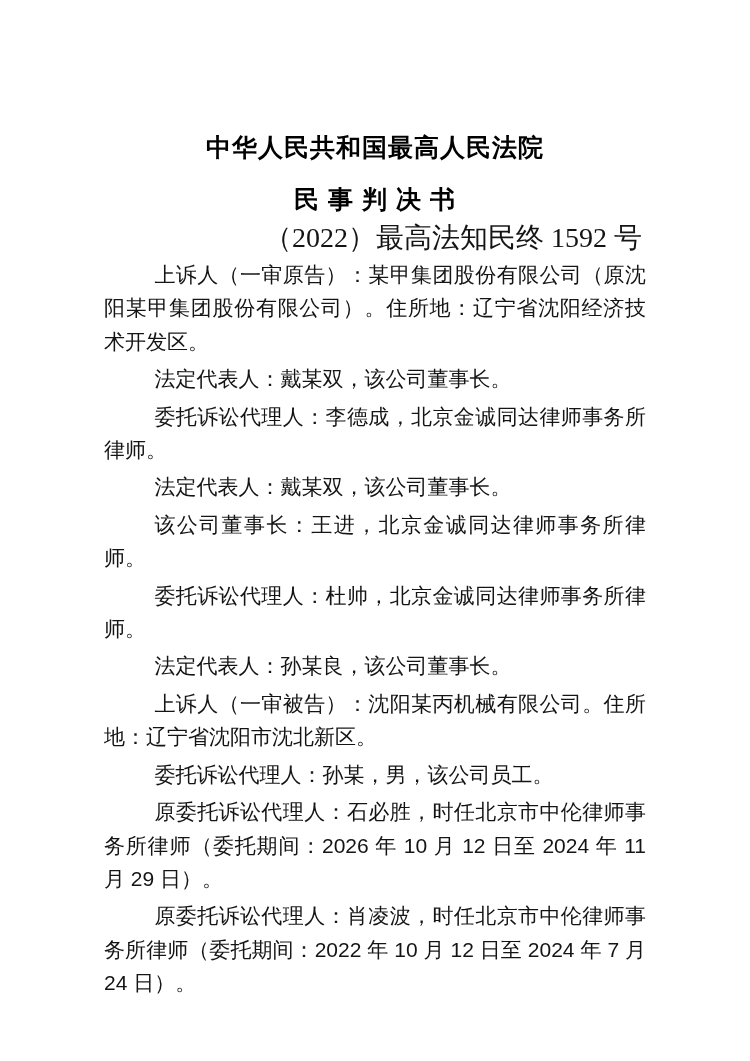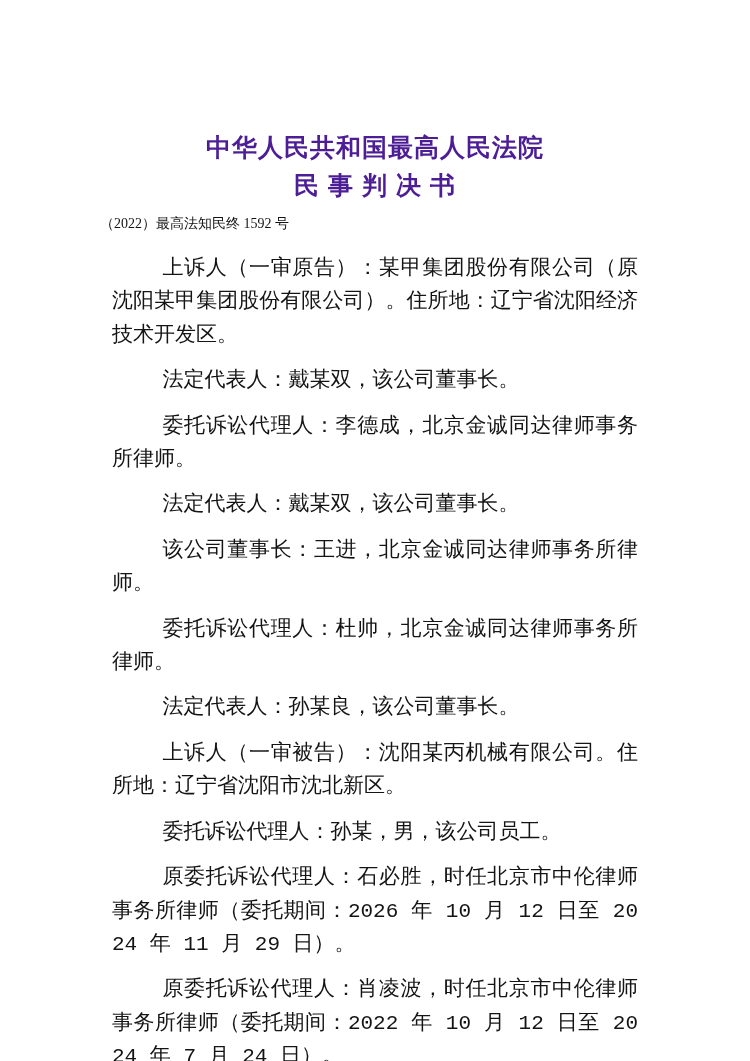--- a/index.html
+++ b/index.html
@@ -18,39 +18,40 @@
     color: #141414;
   }
   .court-name,
   .doc-title {
     margin: 0;
     text-align: center;
     font-family: "Liberation Sans", "DejaVu Sans", sans-serif;
     font-weight: 700;
     font-size: 25px;
     line-height: 34px;
-    color: #4c1d95;
+    color: #000000;
     letter-spacing: 1px;
   }
   .doc-title {
-    margin-top: 4px;
+    margin-top: 18px;
   }
   .case-number {
     font-family: "Liberation Serif", "DejaVu Serif", serif;
-    font-size: 14px;
+    font-size: 28px;
     line-height: 33px;
+    text-align: right;
     padding-right: 8px;
     margin-top: 5px;
   }
   .doc-body {
     margin-top: 1px;
   }
   .doc-body p {
-    margin: 12px;
-    font-family: Liberation Mono, monospace;
+    margin: 4px;
+    font-family: Liberation Sans, sans-serif;
     font-size: 21px;
     line-height: 33.4px;
     text-align: justify;
     text-indent: 2.4em;
     word-break: break-all;
   }
 </style>
 </head>
 <body>
 

